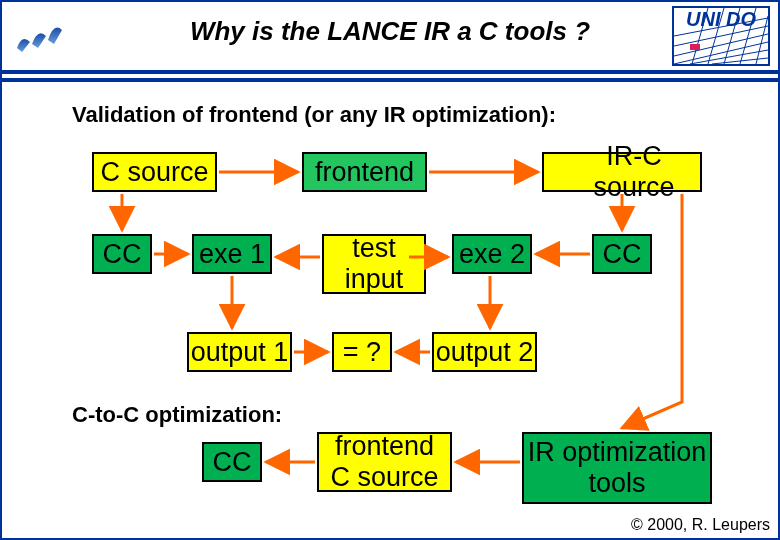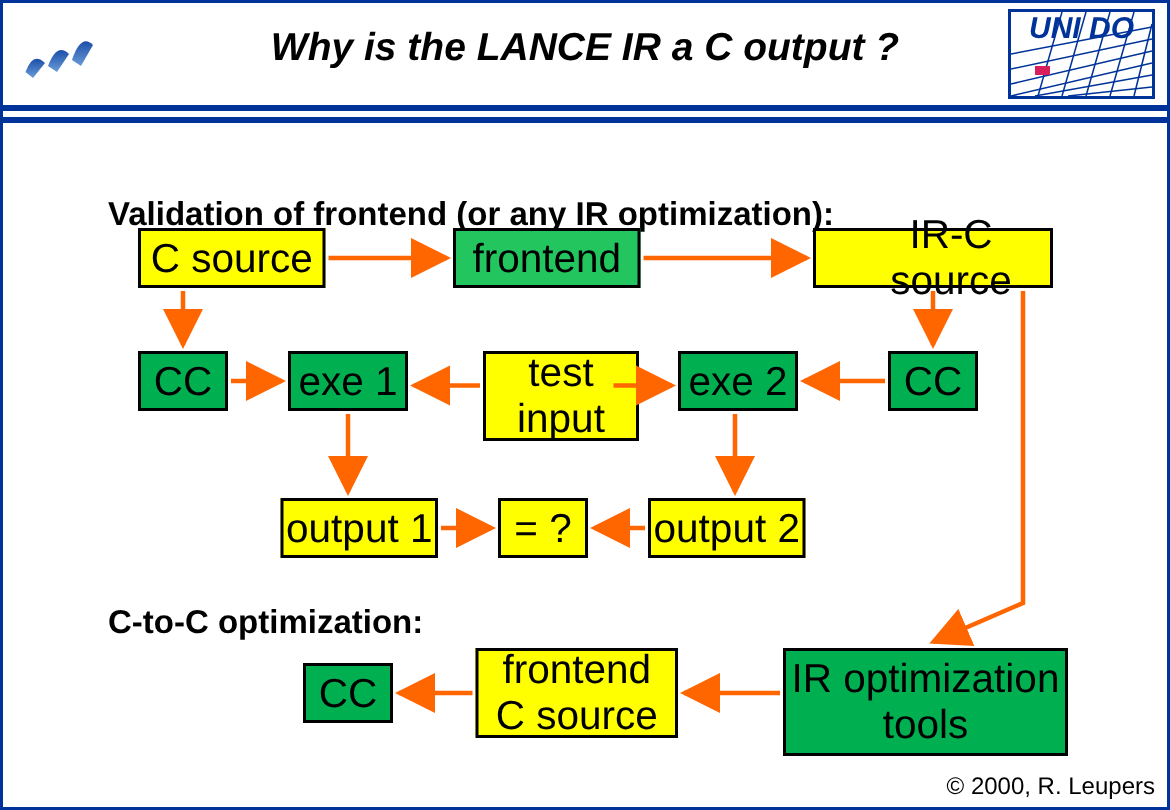--- a/index.html
+++ b/index.html
@@ -74,21 +74,20 @@
   left: 0;
   right: 0;
   bottom: 0;
 }
 .subtitle {
   position: absolute;
   top: 10px;
   left: 70px;
   font-size: 22px;
   font-weight: bold;
-  margin-top: 28px;
 }
 .subtitle2 {
   position: absolute;
   top: 310px;
   left: 70px;
   font-size: 22px;
   font-weight: bold;
 }
 .box {
   position: absolute;
@@ -130,21 +129,21 @@
           <linearGradient id="fg" x1="0" y1="0" x2="0" y2="1">
             <stop offset="0%" stop-color="#1b4fa8"></stop>
             <stop offset="100%" stop-color="#6a9bd8"></stop>
           </linearGradient>
         </defs>
         <path d="M5 42 Q10 28 18 36 L10 46 Z" fill="url(#fg)"></path>
         <path d="M20 38 Q26 22 34 30 L26 42 Z" fill="url(#fg)"></path>
         <path d="M36 34 Q42 16 50 24 L42 38 Z" fill="url(#fg)"></path>
       </svg>
     </div>
-    <div class="title">Why is the LANCE IR a C output ?</div>
+    <div class="title">Why is the LANCE IR a C tools ?</div>
     <div class="unido">
       <svg viewBox="0 0 98 60">
         <rect x="1" y="1" width="96" height="58" fill="#fff" stroke="#003399" stroke-width="2"></rect>
         <g stroke="#003399" stroke-width="1" fill="none">
           <line x1="2" y1="30" x2="96" y2="12"></line>
           <line x1="2" y1="40" x2="96" y2="20"></line>
           <line x1="2" y1="50" x2="96" y2="28"></line>
           <line x1="2" y1="58" x2="96" y2="36"></line>
           <line x1="18" y1="58" x2="96" y2="44"></line>
           <line x1="40" y1="58" x2="96" y2="52"></line>

